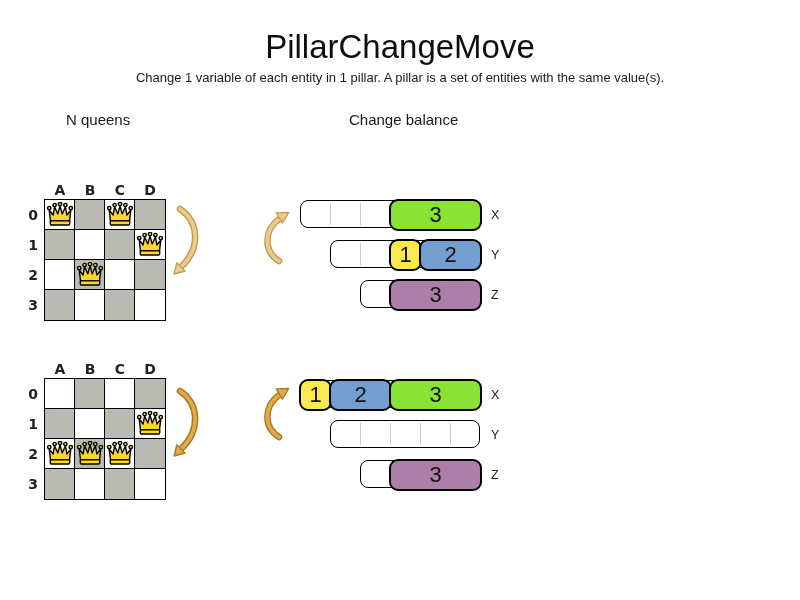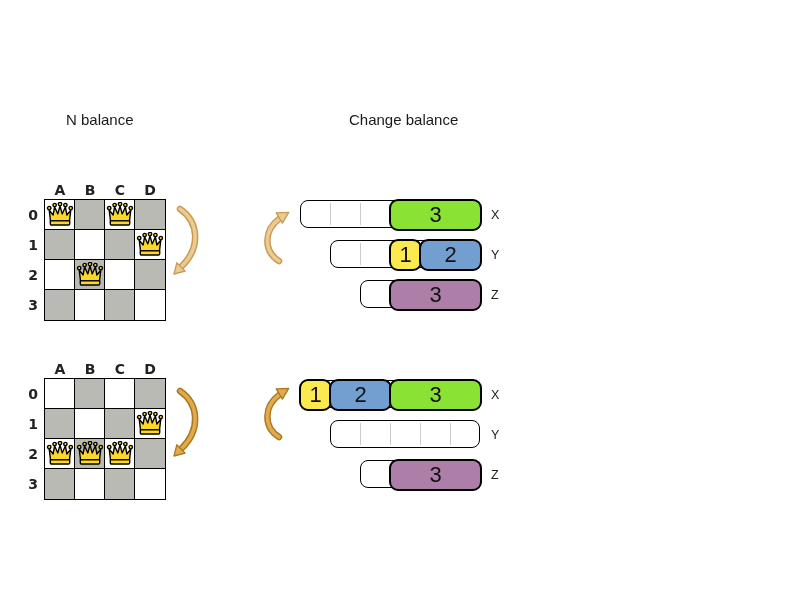--- a/index.html
+++ b/index.html
@@ -25,22 +25,24 @@
          display:flex;align-items:center;justify-content:center;
          font-size:22px;color:#111;}
   .machine-label{position:absolute;font-size:12.5px;color:#222;}
   .arrow-svg{position:absolute;overflow:visible;}
 </style>
 </head>
 <body>
 
 <div id="canvas">
 
-
-  <div class="section-label" style="left:66px;top:111px;">N balance</div>
+  <div class="title">PillarChangeMove</div>
+  <div class="subtitle">Change 1 variable of each entity in 1 pillar. A pillar is a set of entities with the same value(s).</div>
+
+  <div class="section-label" style="left:66px;top:111px;">N queens</div>
   <div class="section-label" style="left:349px;top:111px;">Change balance</div>
 
   <div id="boards-mount">
       <div class="" style="position: absolute;">
         <div class="col-label" style="left: 45px; top: 182px; width: 30px;">A</div>
         <div class="col-label" style="left: 75px; top: 182px; width: 30px;">B</div>
         <div class="col-label" style="left: 105px; top: 182px; width: 30px;">C</div>
         <div class="col-label" style="left: 135px; top: 182px; width: 30px;">D</div>
         <div class="row-label" style="left: 25px; top: 200px; width: 16px; height: 30px; line-height: 30px;">0</div>
         <div class="row-label" style="left: 25px; top: 230px; width: 16px; height: 30px; line-height: 30px;">1</div>

